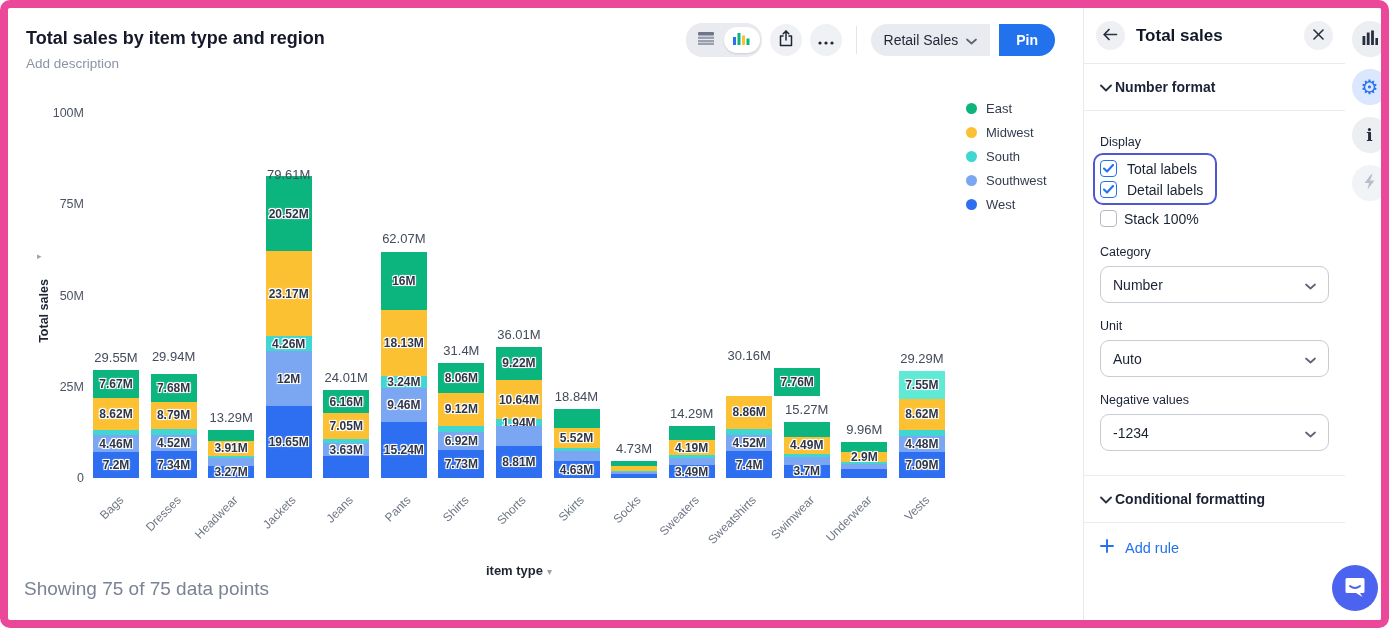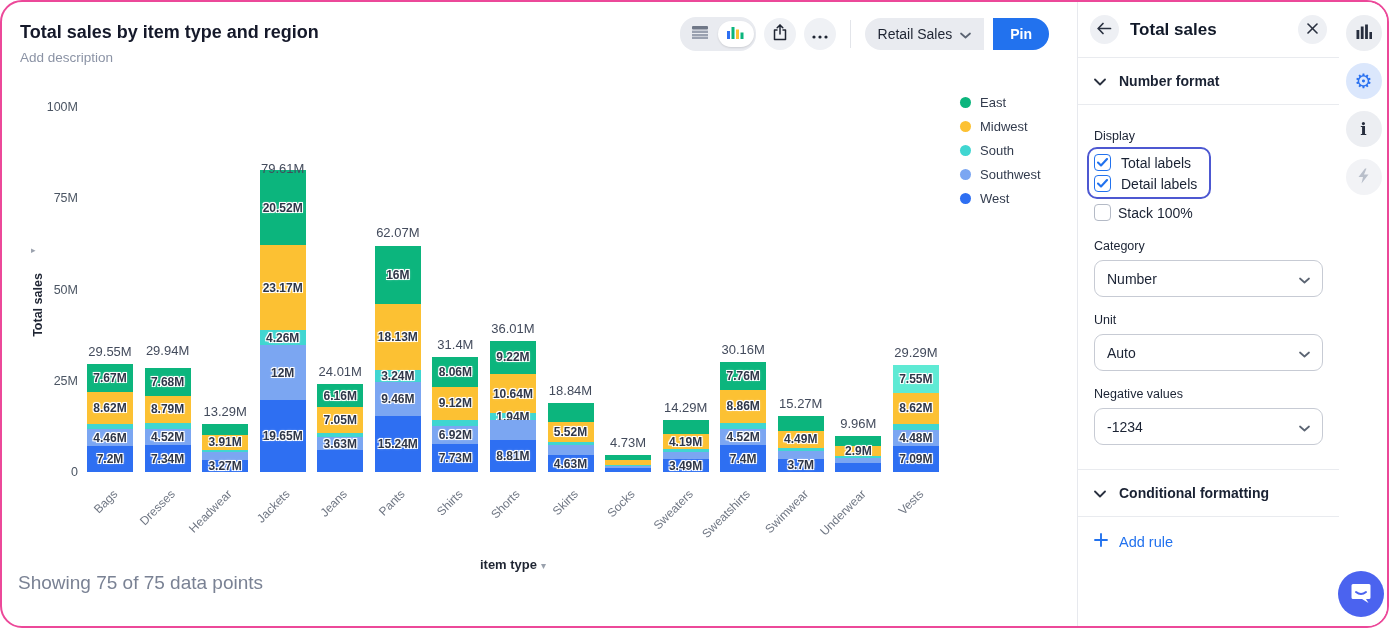--- a/index.html
+++ b/index.html
@@ -1,16 +1,16 @@
 <!DOCTYPE html>
 <html><head>
 <meta charset="utf-8">
 <style>
   html,body{margin:0;padding:0;background:#fff;font-family:"Liberation Sans","DejaVu Sans",sans-serif;-webkit-font-smoothing:antialiased;}
-  .frame{position:relative;box-sizing:border-box;width:1389px;height:628px;border:2px solid #ec4899;border-radius:22px;overflow:hidden;background:#fff;padding-left:38px;}
+  .frame{position:relative;box-sizing:border-box;width:1389px;height:628px;border:8px solid #ec4899;border-radius:10px;overflow:hidden;background:#fff;padding-left:38px;}
 
   
   .chart-area{position:absolute;left:0;top:0;width:1075px;height:100%;}
   .chart-title{position:absolute;left:18px;top:20px;font-size:18px;font-weight:700;color:#15192a;}
   .chart-desc{position:absolute;left:18px;top:48px;font-size:13.5px;color:#8b93a5;}
 
   .toolbar{position:absolute;top:15px;right:28px;display:flex;align-items:center;gap:8px;}
   .seg{display:flex;align-items:center;background:#e9ebf0;border-radius:16px;height:30px;padding:2px;}
   .seg-item{width:36px;height:26px;display:flex;align-items:center;justify-content:center;border-radius:13px;cursor:pointer;}
   .seg-item.active{background:#fff;box-shadow:0 1px 2px rgba(0,0,0,.12);}
@@ -44,21 +44,21 @@
   .xaxis-caret{font-size:10px;color:#9aa1ad;font-weight:400;margin-left:4px;}
   .status-text{position:absolute;left:16px;top:570px;font-size:19px;color:#7a8294;}
 
   
   .panel{position:absolute;left:1075px;top:0;width:262px;height:100%;box-sizing:border-box;border-left:1px solid #e7e9ee;background:#fff;}
   .panel-header{display:flex;align-items:center;height:55px;padding:0 12px;}
   .round-icon-btn{width:29px;height:29px;border-radius:50%;background:#eef0f4;display:flex;align-items:center;justify-content:center;cursor:pointer;border:none;flex:none;}
   .panel-title{margin-left:11px;font-size:17px;font-weight:600;color:#101828;}
   .panel-close{margin-left:auto;}
   .panel-div{border-top:1px solid #e9ebef;}
-  .section-row{display:flex;align-items:center;gap:13px;padding:15px 16px;font-size:14px;font-weight:600;color:#1a2233;cursor:pointer;}
+  .section-row{display:flex;align-items:center;gap:3px;padding:15px 16px;font-size:14px;font-weight:600;color:#1a2233;cursor:pointer;}
   .panel-body{padding:0 16px;margin-top:24px;}
   .field-label{font-size:12.5px;color:#1a2233;margin-top:16px;}
   .ring{border:2px solid var(--ring);border-radius:10px;padding:3px 12px 3px 5px;margin:4px 0 0 -7px;width:fit-content;}
   .cb-row{display:flex;align-items:center;gap:10px;padding:2px 0;font-size:14px;color:#1a2233;cursor:pointer;}
   .cb-row.outside{margin-top:3px;padding-left:0;gap:7px;}
   .checkbox{width:17px;height:17px;box-sizing:border-box;border-radius:4px;background:#fff;display:flex;align-items:center;justify-content:center;flex:none;}
   .checkbox.checked{border:1.6px solid var(--accent);}
   .checkbox.unchecked{border:1.6px solid #b4bac6;}
   .select{margin-top:7px;height:35px;border:1px solid #c7cbd4;border-radius:9px;display:flex;align-items:center;justify-content:space-between;padding:0 12px;font-size:14px;color:#1a2233;cursor:pointer;background:#fff;}
   .add-rule{display:flex;align-items:center;gap:11px;color:var(--accent);font-size:14.5px;padding:16px 16px;cursor:pointer;}
@@ -327,21 +327,21 @@
               <span class="detail-label">4.19M</span>
             </div>
             <div class="seg-block" style="height: 2.6px; background: rgb(64, 214, 209);"></div>
             <div class="seg-block" style="height: 7.3px; background: rgb(123, 166, 242);"></div>
             <div class="seg-block" style="height: 12.7px; background: rgb(46, 111, 242);">
               <span class="detail-label">3.49M</span>
             </div>
           </div>
           <div class="bar-col">
             <div class="total-label" style="bottom: 115.084px;">30.16M</div>
-            <div class="seg-block" style="height: 28.3px; background: rgb(12, 181, 125);">
+            <div class="seg-block" style="height: 28.3px; background: rgb(12, 181, 125); margin-left: 48px;">
               <span class="detail-label">7.76M</span>
             </div>
             <div class="seg-block" style="height: 32.3px; background: rgb(252, 193, 51);">
               <span class="detail-label">8.86M</span>
             </div>
             <div class="seg-block" style="height: 5.9px; background: rgb(64, 214, 209);"></div>
             <div class="seg-block" style="height: 16.5px; background: rgb(123, 166, 242);">
               <span class="detail-label">4.52M</span>
             </div>
             <div class="seg-block" style="height: 27px; background: rgb(46, 111, 242);">

